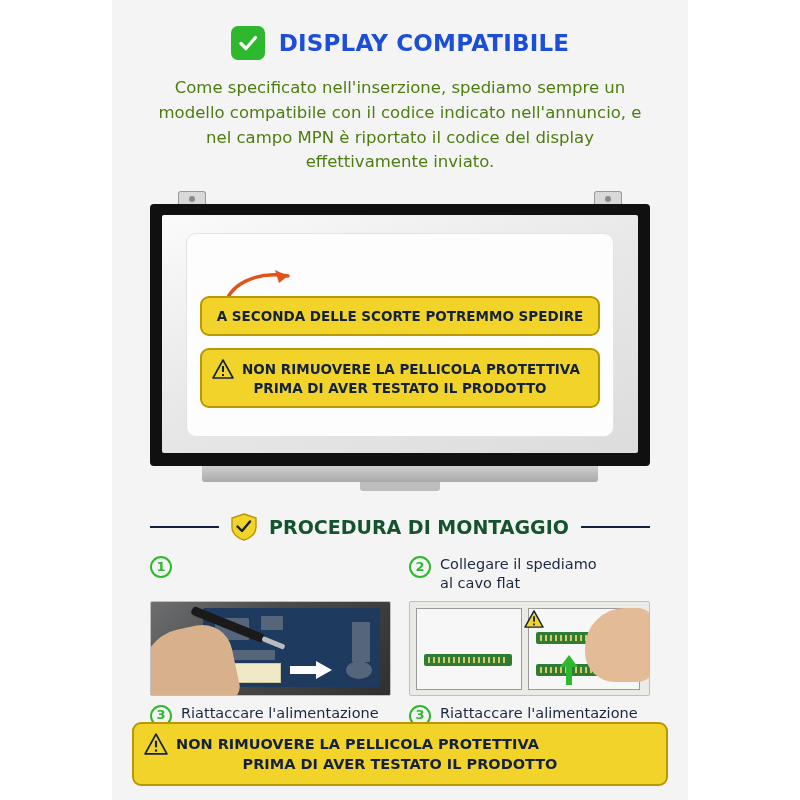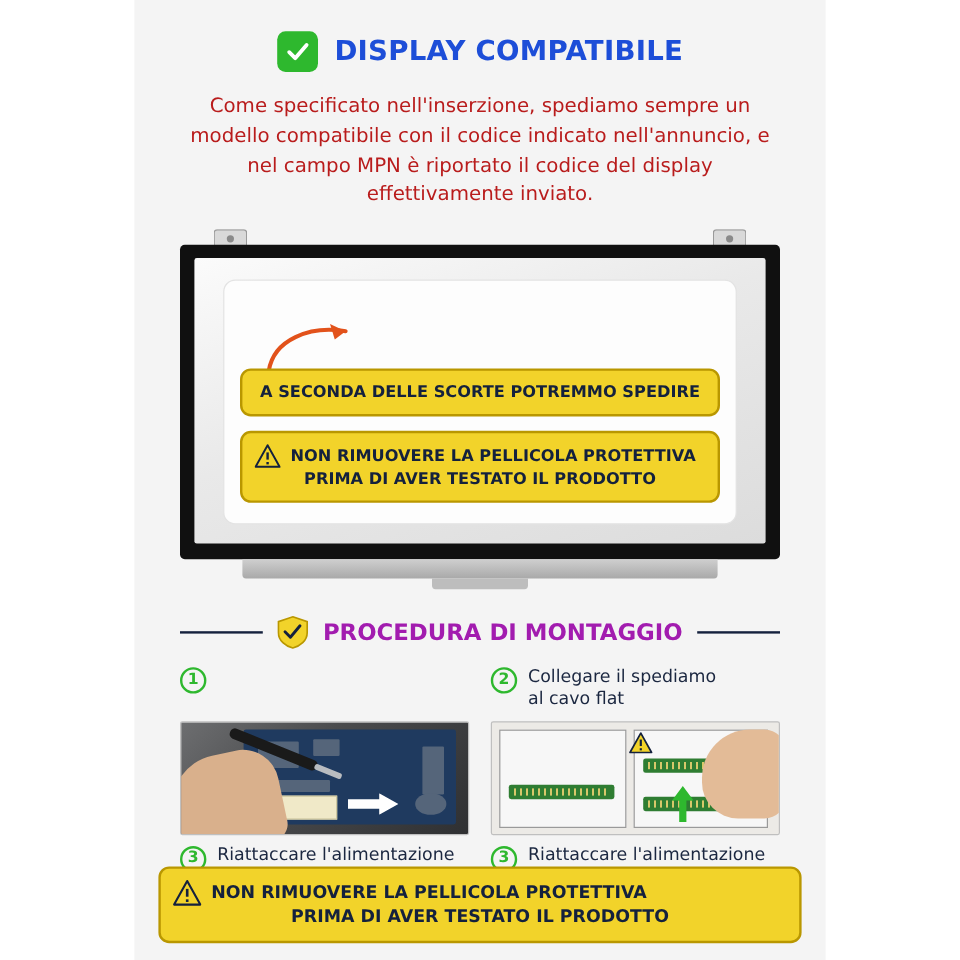--- a/index.html
+++ b/index.html
@@ -55,21 +55,21 @@
     color: #1d4ed8;
     letter-spacing: 0.2px;
     white-space: nowrap;
   }
   .intro {
     margin: 16px auto 0;
     width: 500px;
     text-align: center;
     font-size: 16.5px;
     line-height: 1.5;
-    color: #b91c1c;
+    color: #4d7c0f;
   }
 
   
   .panel-wrap {
     position: relative;
     margin: 16px auto 0;
     width: 500px;
     height: 300px;
   }
   .bracket {
@@ -142,21 +142,21 @@
     height: 9px;
     background: #bdbdbd;
     border-radius: 0 0 3px 3px;
   }
 
   
   .callouts {
     position: absolute;
     left: 50px;
     right: 50px;
-    top: 116px;
+    top: 105px;
   }
   .callout {
     background: #f2d32a;
     border: 2px solid #b99700;
     border-radius: 9px;
     text-align: center;
     color: #14213d;
     font-weight: bold;
     font-size: 13.5px;
     line-height: 1.35;
@@ -192,21 +192,21 @@
     flex: 1;
     height: 2px;
     background: #14213d;
   }
   .shield {
     flex: none;
   }
   .proc-title {
     font-size: 19px;
     font-weight: bold;
-    color: #a21caf;
+    color: #14532d;
     white-space: nowrap;
   }
 
   .steps {
     margin: 14px auto 0;
     width: 500px;
     display: grid;
     grid-template-columns: 1fr 1fr;
     column-gap: 18px;
     row-gap: 8px;

